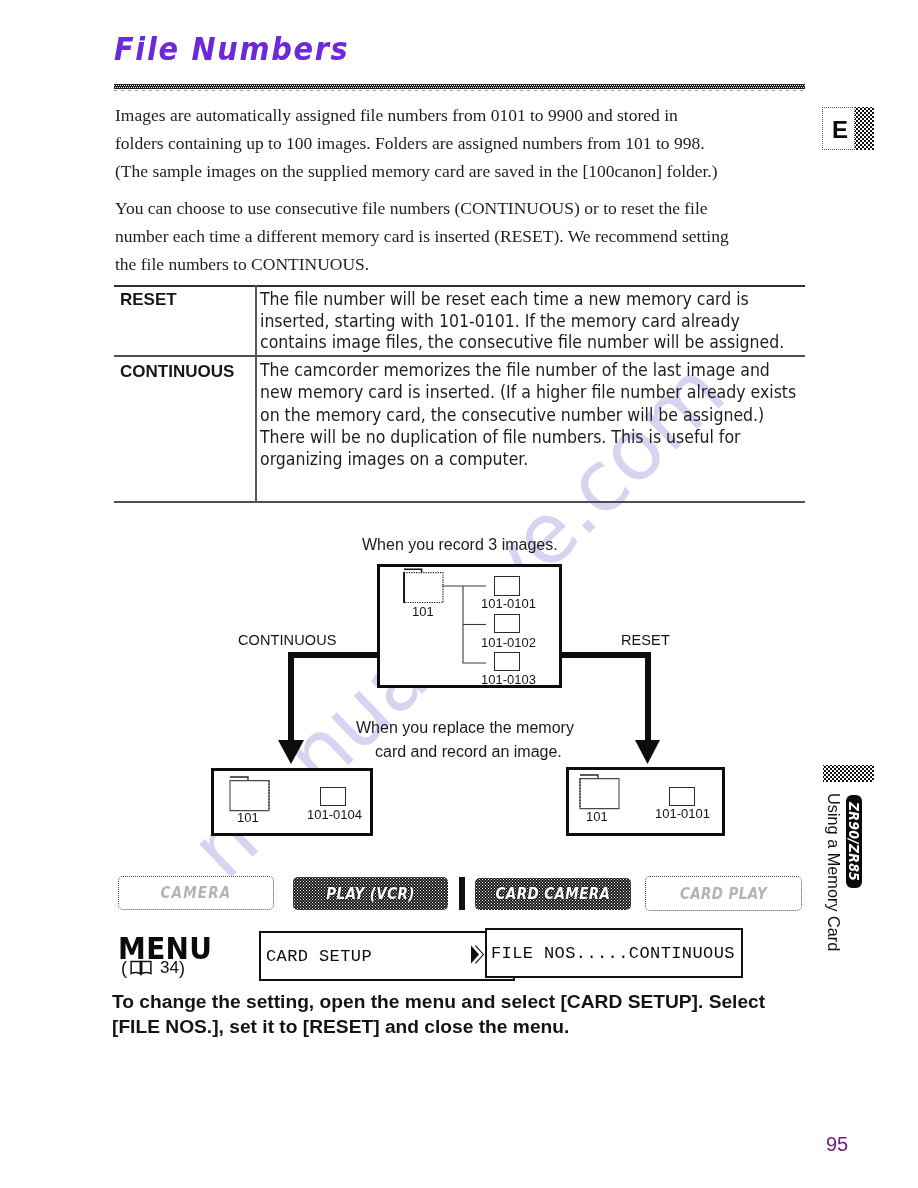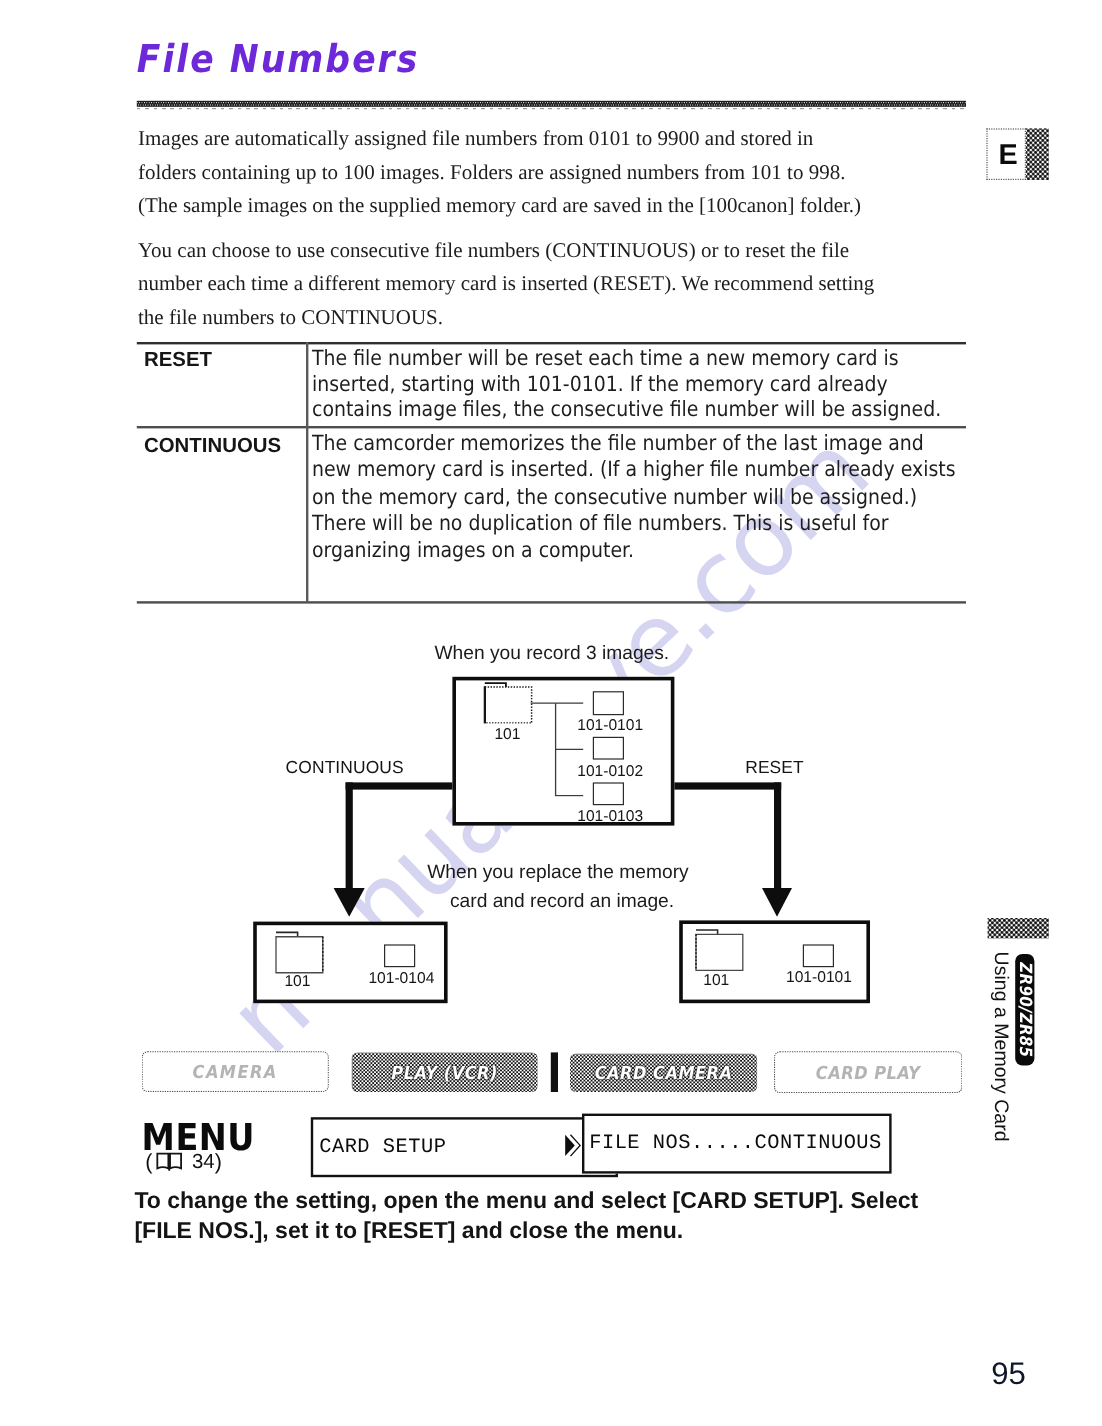--- a/index.html
+++ b/index.html
@@ -107,21 +107,21 @@
   #menu-ref .paren { font-size:18px; }
   .menubox { position:absolute; box-sizing:border-box; border:2.5px solid #111;
      background:#fff; display:flex; align-items:center;
      font-family:"Liberation Mono", monospace; font-size:17px; letter-spacing:0.4px; color:#0c0c0c; }
 
   
   #footer { left:112px; top:989px; width:740px;
      font-size:19.2px; line-height:25px; font-weight:bold; color:#141414; }
 
   
-  #pageno { left:826px; top:1133px; font-size:26px; line-height:22px; color:#0f172a; }
+  #pageno { left:826px; top:1133px; font-size:20px; line-height:22px; color:#701a75; }
 
   
   #side-shade { left:823px; top:765px; width:51px; height:17px;
      background-color:#ffffff;
      background-image:
        radial-gradient(circle at 50% 50%, #111 0 1.1px, transparent 1.2px),
        radial-gradient(circle at 50% 50%, #111 0 1.1px, transparent 1.2px);
      background-size:4px 4px, 4px 4px;
      background-position:0 0, 2px 2px; }
   #side-text { left:824px; top:793px; height:160px; width:18px;

